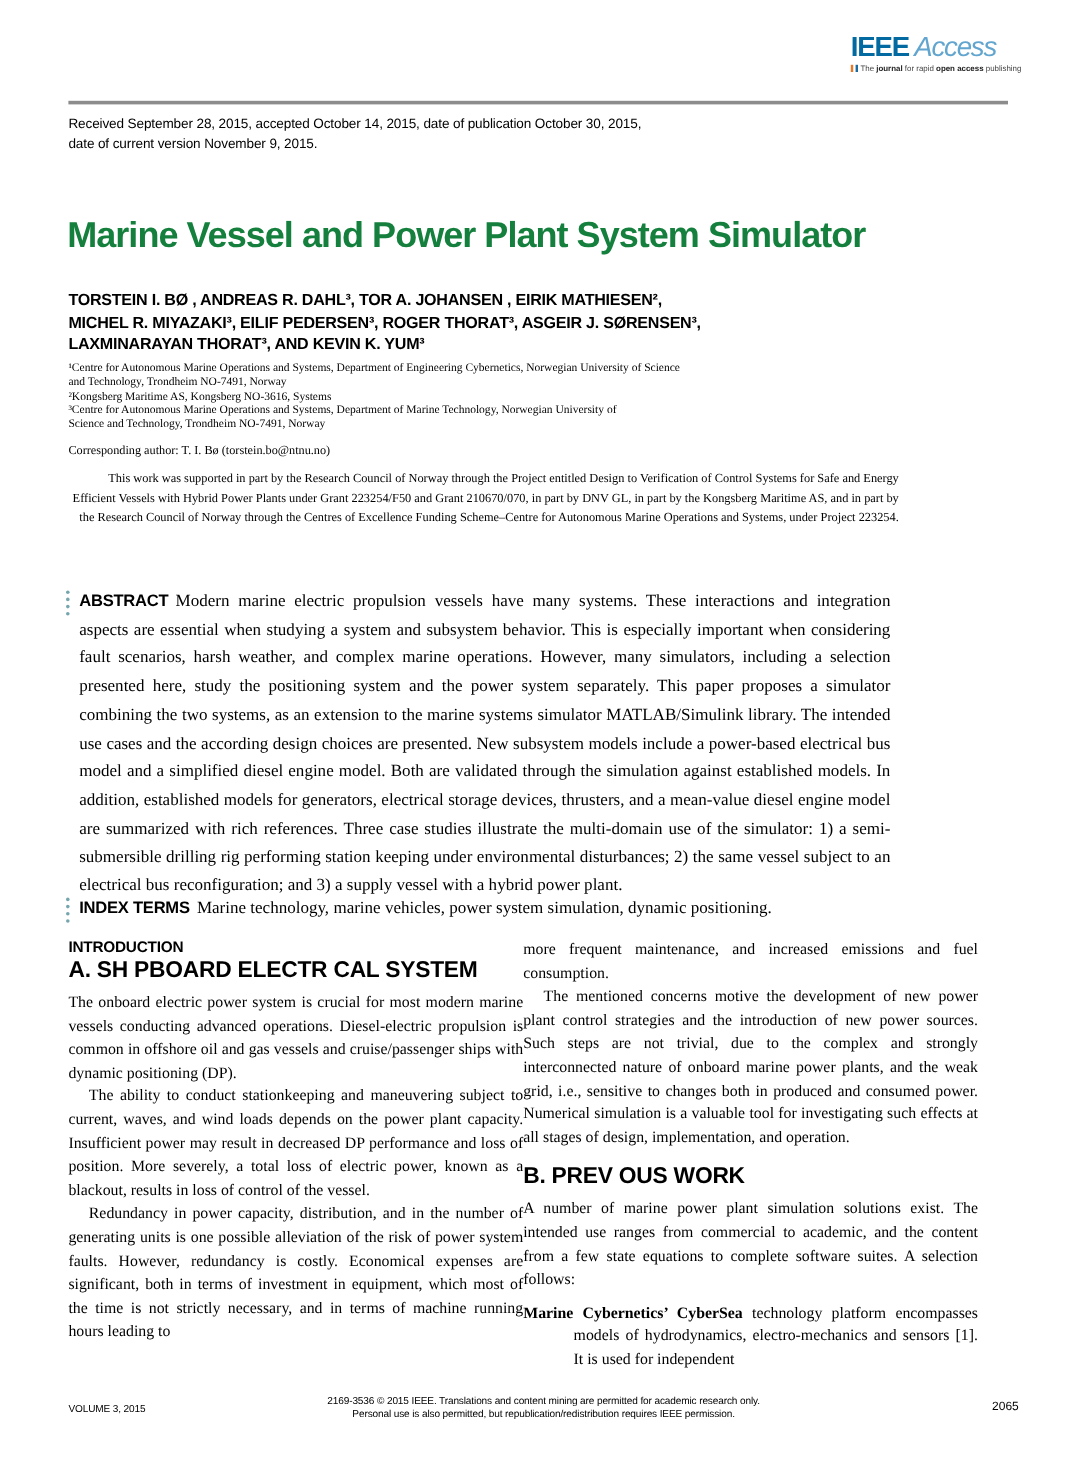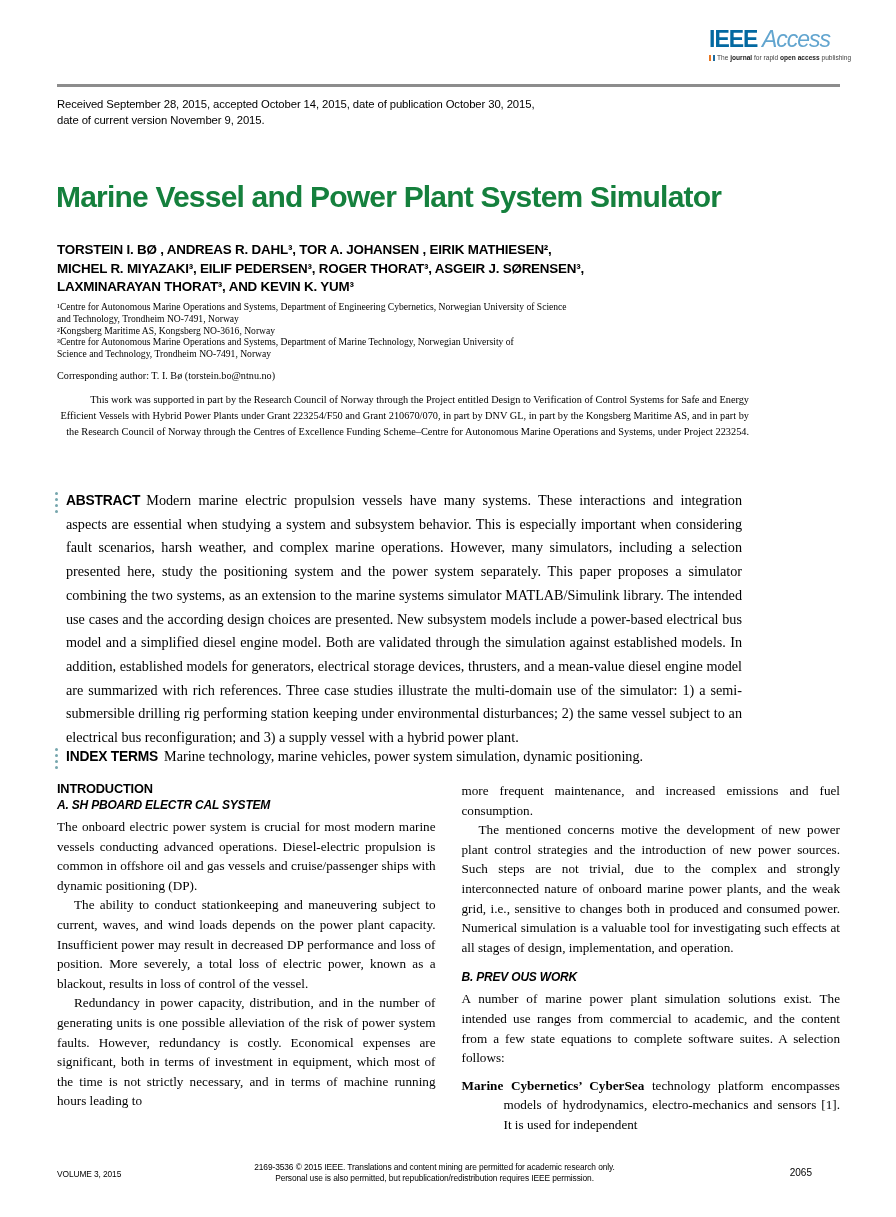--- a/index.html
+++ b/index.html
@@ -64,42 +64,42 @@
   .block-label {
     font-family:"Liberation Sans", sans-serif; font-weight:700; font-size:13.8px;
     letter-spacing:-0.2px; padding-right:6px;
   }
   .index-terms { top:745px; width:687px; }
   .index-text { font-size:14.2px; line-height:23.7px; }
 
   
   .columns {
     position:absolute; top:781px; left:57px; width:783px;
-    display:flex; gap:26px;
+    display:flex; 
   }
   .col { width:379px; }
   .sec-heading {
     font-family:"Liberation Sans", sans-serif; font-weight:700; font-size:12.8px;
     letter-spacing:-0.2px; margin-bottom:2px;
   }
   .sub-heading {
-    font-family:"Liberation Sans", sans-serif; font-weight:700; font-style:italic;
-    font-size:12px; letter-spacing:-0.2px; margin-bottom:5px;
+    font-family:"Liberation Sans", sans-serif; font-weight:700; 
+    font-size:19px; letter-spacing:-0.2px; margin-bottom:5px;
   }
   .para { font-size:13.2px; line-height:19.6px; text-align:justify; }
   .para.indent { text-indent:17px; }
   .sub-heading.spaced { margin-top:13px; }
   .entry { font-size:13.2px; line-height:19.6px; text-align:justify;
            padding-left:42px; text-indent:-42px; margin-top:8px; }
   .entry b { letter-spacing:0; }
 
   
   .footer {
     position:absolute; top:1162px; left:0; width:896px;
-    padding:0 84px 0 57px; display:flex; align-items:flex-start;
+    padding:0 47px 0 57px; display:flex; align-items:flex-start;
     font-family:"Liberation Sans", sans-serif;
   }
   .footer-left { width:140px; font-size:8.4px; margin-top:7px; letter-spacing:-0.1px; }
   .footer-center { flex:1; text-align:center; font-size:8.4px; line-height:10.8px; letter-spacing:-0.1px; }
   .footer-right { width:140px; text-align:right; font-size:10px; margin-top:5px; }
 </style>
 </head>
 <body>
 
 <div class="logo">
@@ -123,21 +123,21 @@
 
 <div class="authors">
   <div>TORSTEIN I. BØ , ANDREAS R. DAHL³, TOR A. JOHANSEN , EIRIK MATHIESEN²,</div>
   <div>MICHEL R. MIYAZAKI³, EILIF PEDERSEN³, ROGER THORAT³, ASGEIR J. SØRENSEN³,</div>
   <div>LAXMINARAYAN THORAT³, AND KEVIN K. YUM³</div>
 </div>
 
 <div class="affiliations">
   <div>¹Centre for Autonomous Marine Operations and Systems, Department of Engineering Cybernetics, Norwegian University of Science</div>
   <div>and Technology, Trondheim NO-7491, Norway</div>
-  <div>²Kongsberg Maritime AS, Kongsberg NO-3616, Norway</div>
+  <div>²Kongsberg Maritime AS, Kongsberg NO-3616, Systems</div>
   <div>³Centre for Autonomous Marine Operations and Systems, Department of Marine Technology, Norwegian University of</div>
   <div>Science and Technology, Trondheim NO-7491, Norway</div>
 </div>
 
 <div class="corresponding">Corresponding author: T. I. Bø (torstein.bo@ntnu.no)</div>
 
 <div class="funding">This work was supported in part by the Research Council of Norway through the Project entitled Design to Verification of Control Systems for Safe and Energy Efficient Vessels with Hybrid Power Plants under Grant 223254/F50 and Grant 210670/070, in part by DNV GL, in part by the Kongsberg Maritime AS, and in part by the Research Council of Norway through the Centres of Excellence Funding Scheme–Centre for Autonomous Marine Operations and Systems, under Project 223254.</div>
 
 <div class="dotted-block abstract">
   <span class="dotbar">

